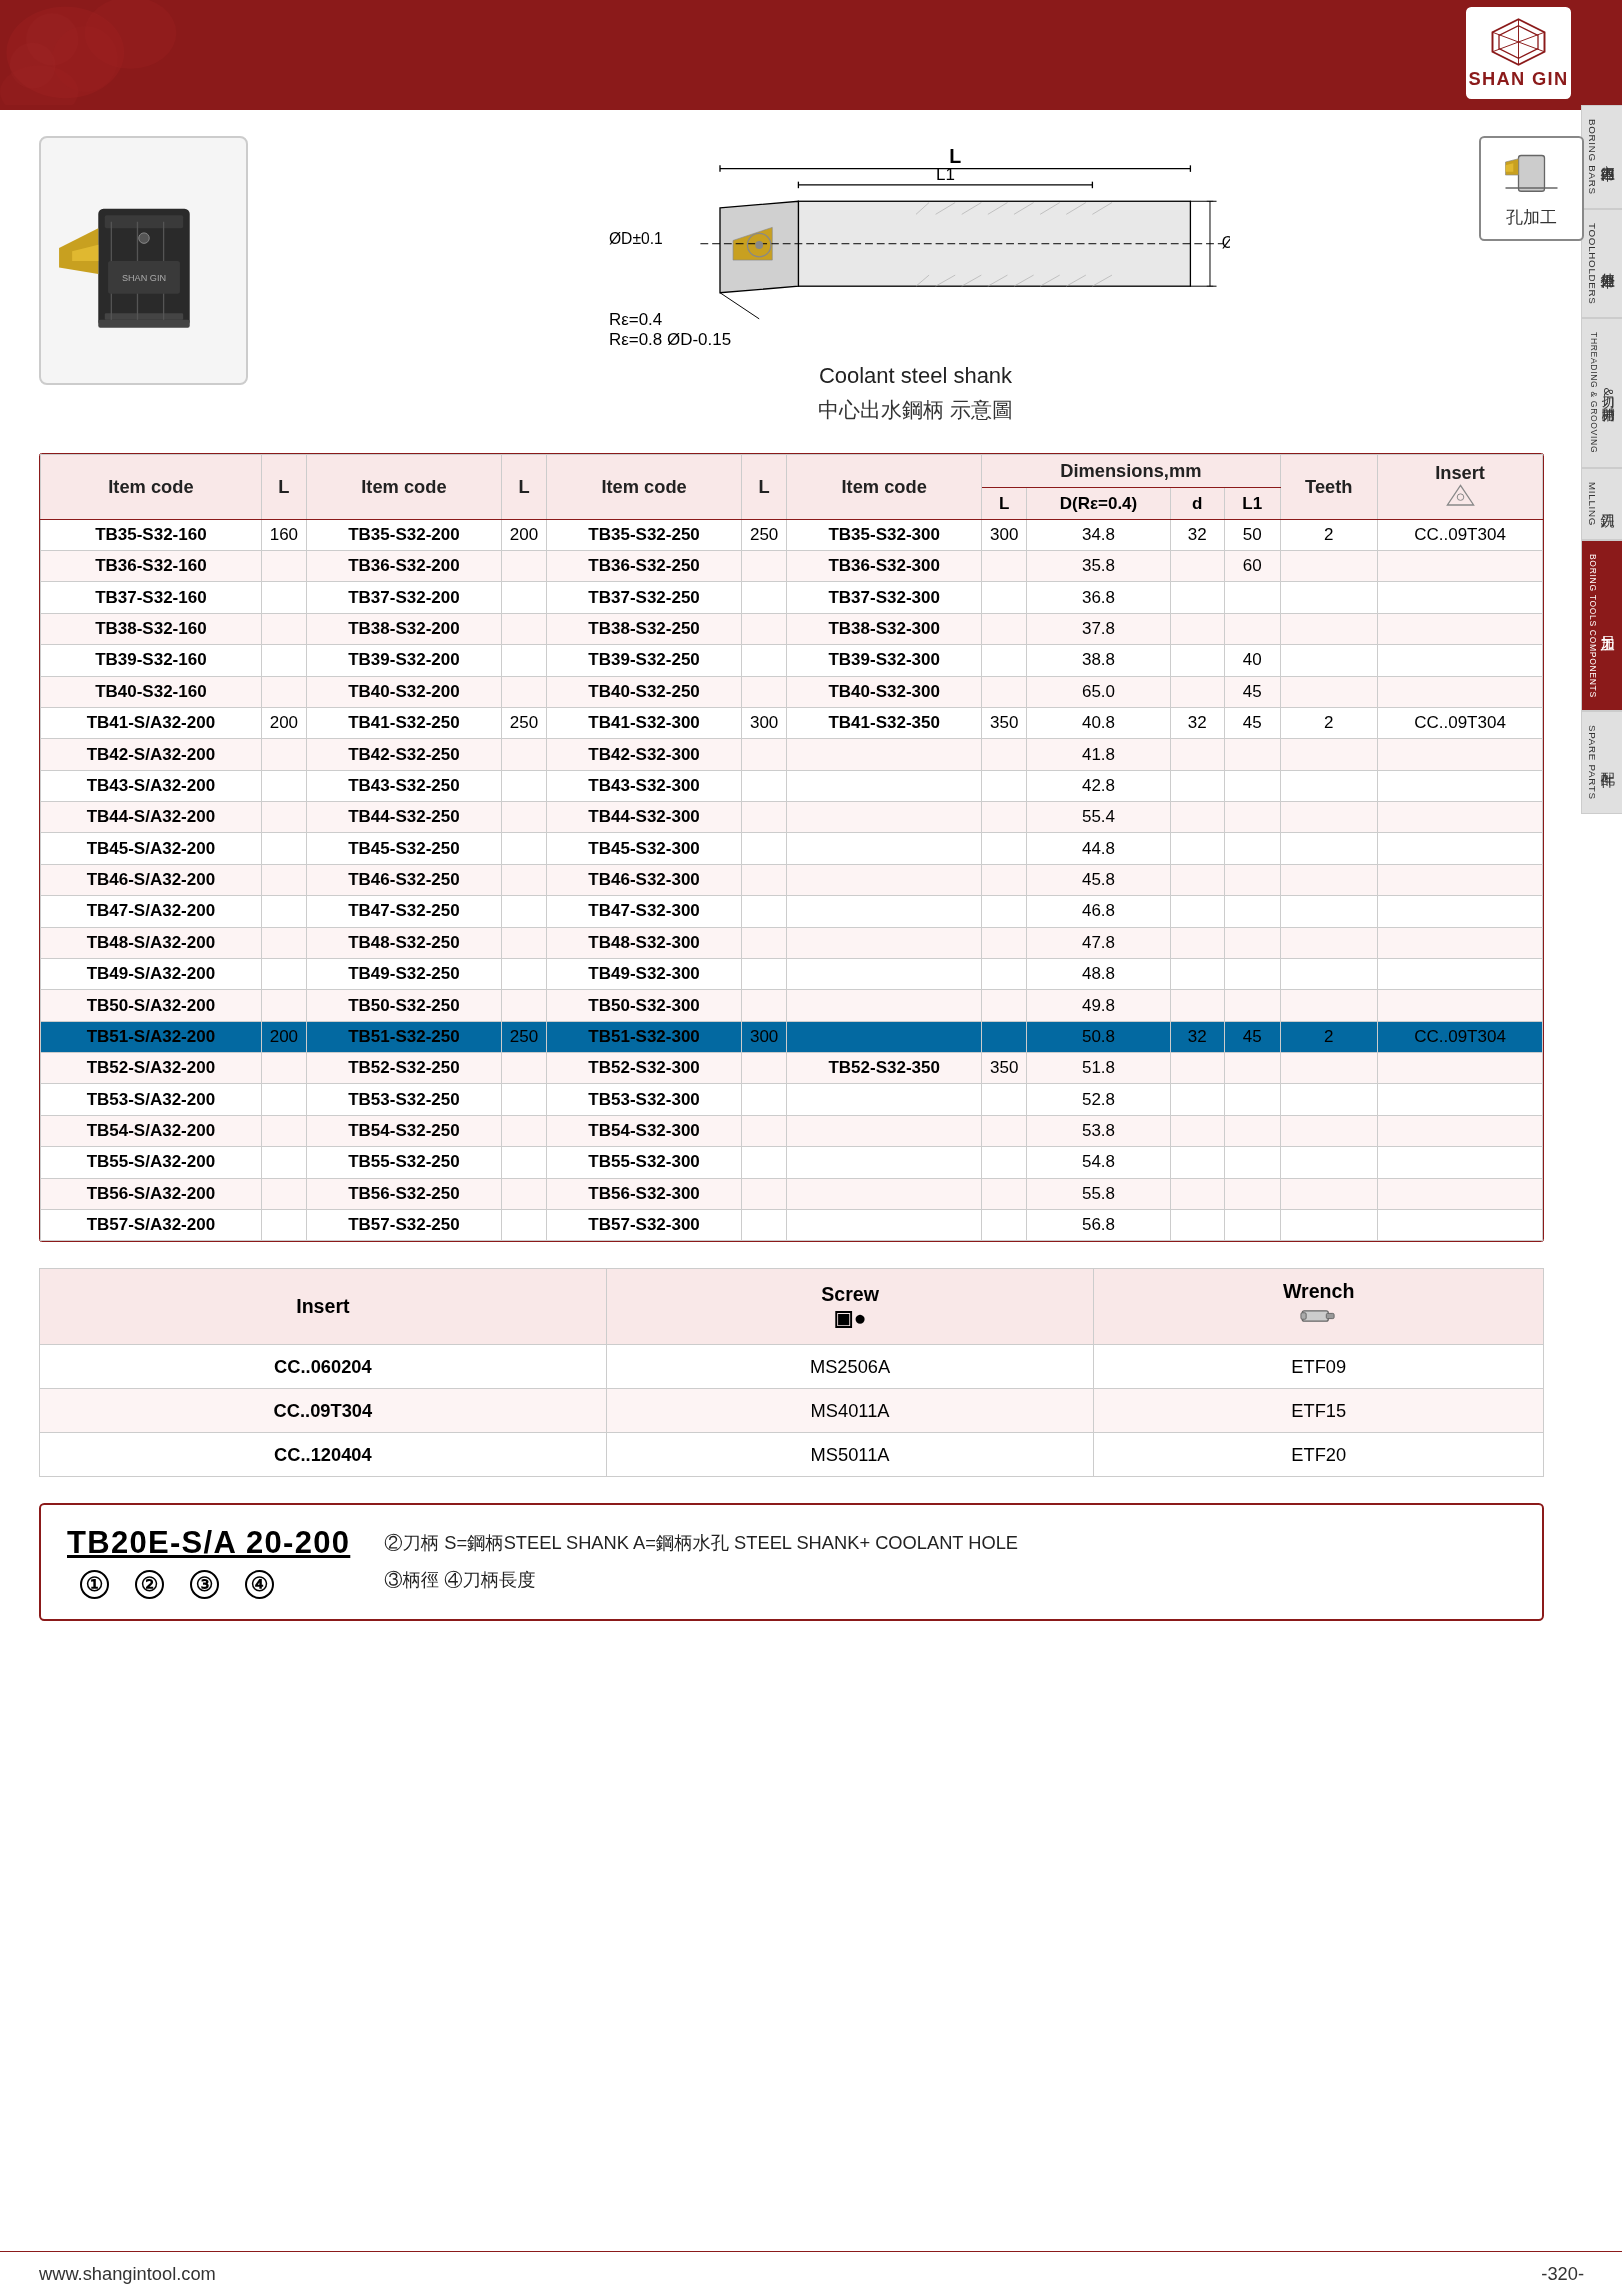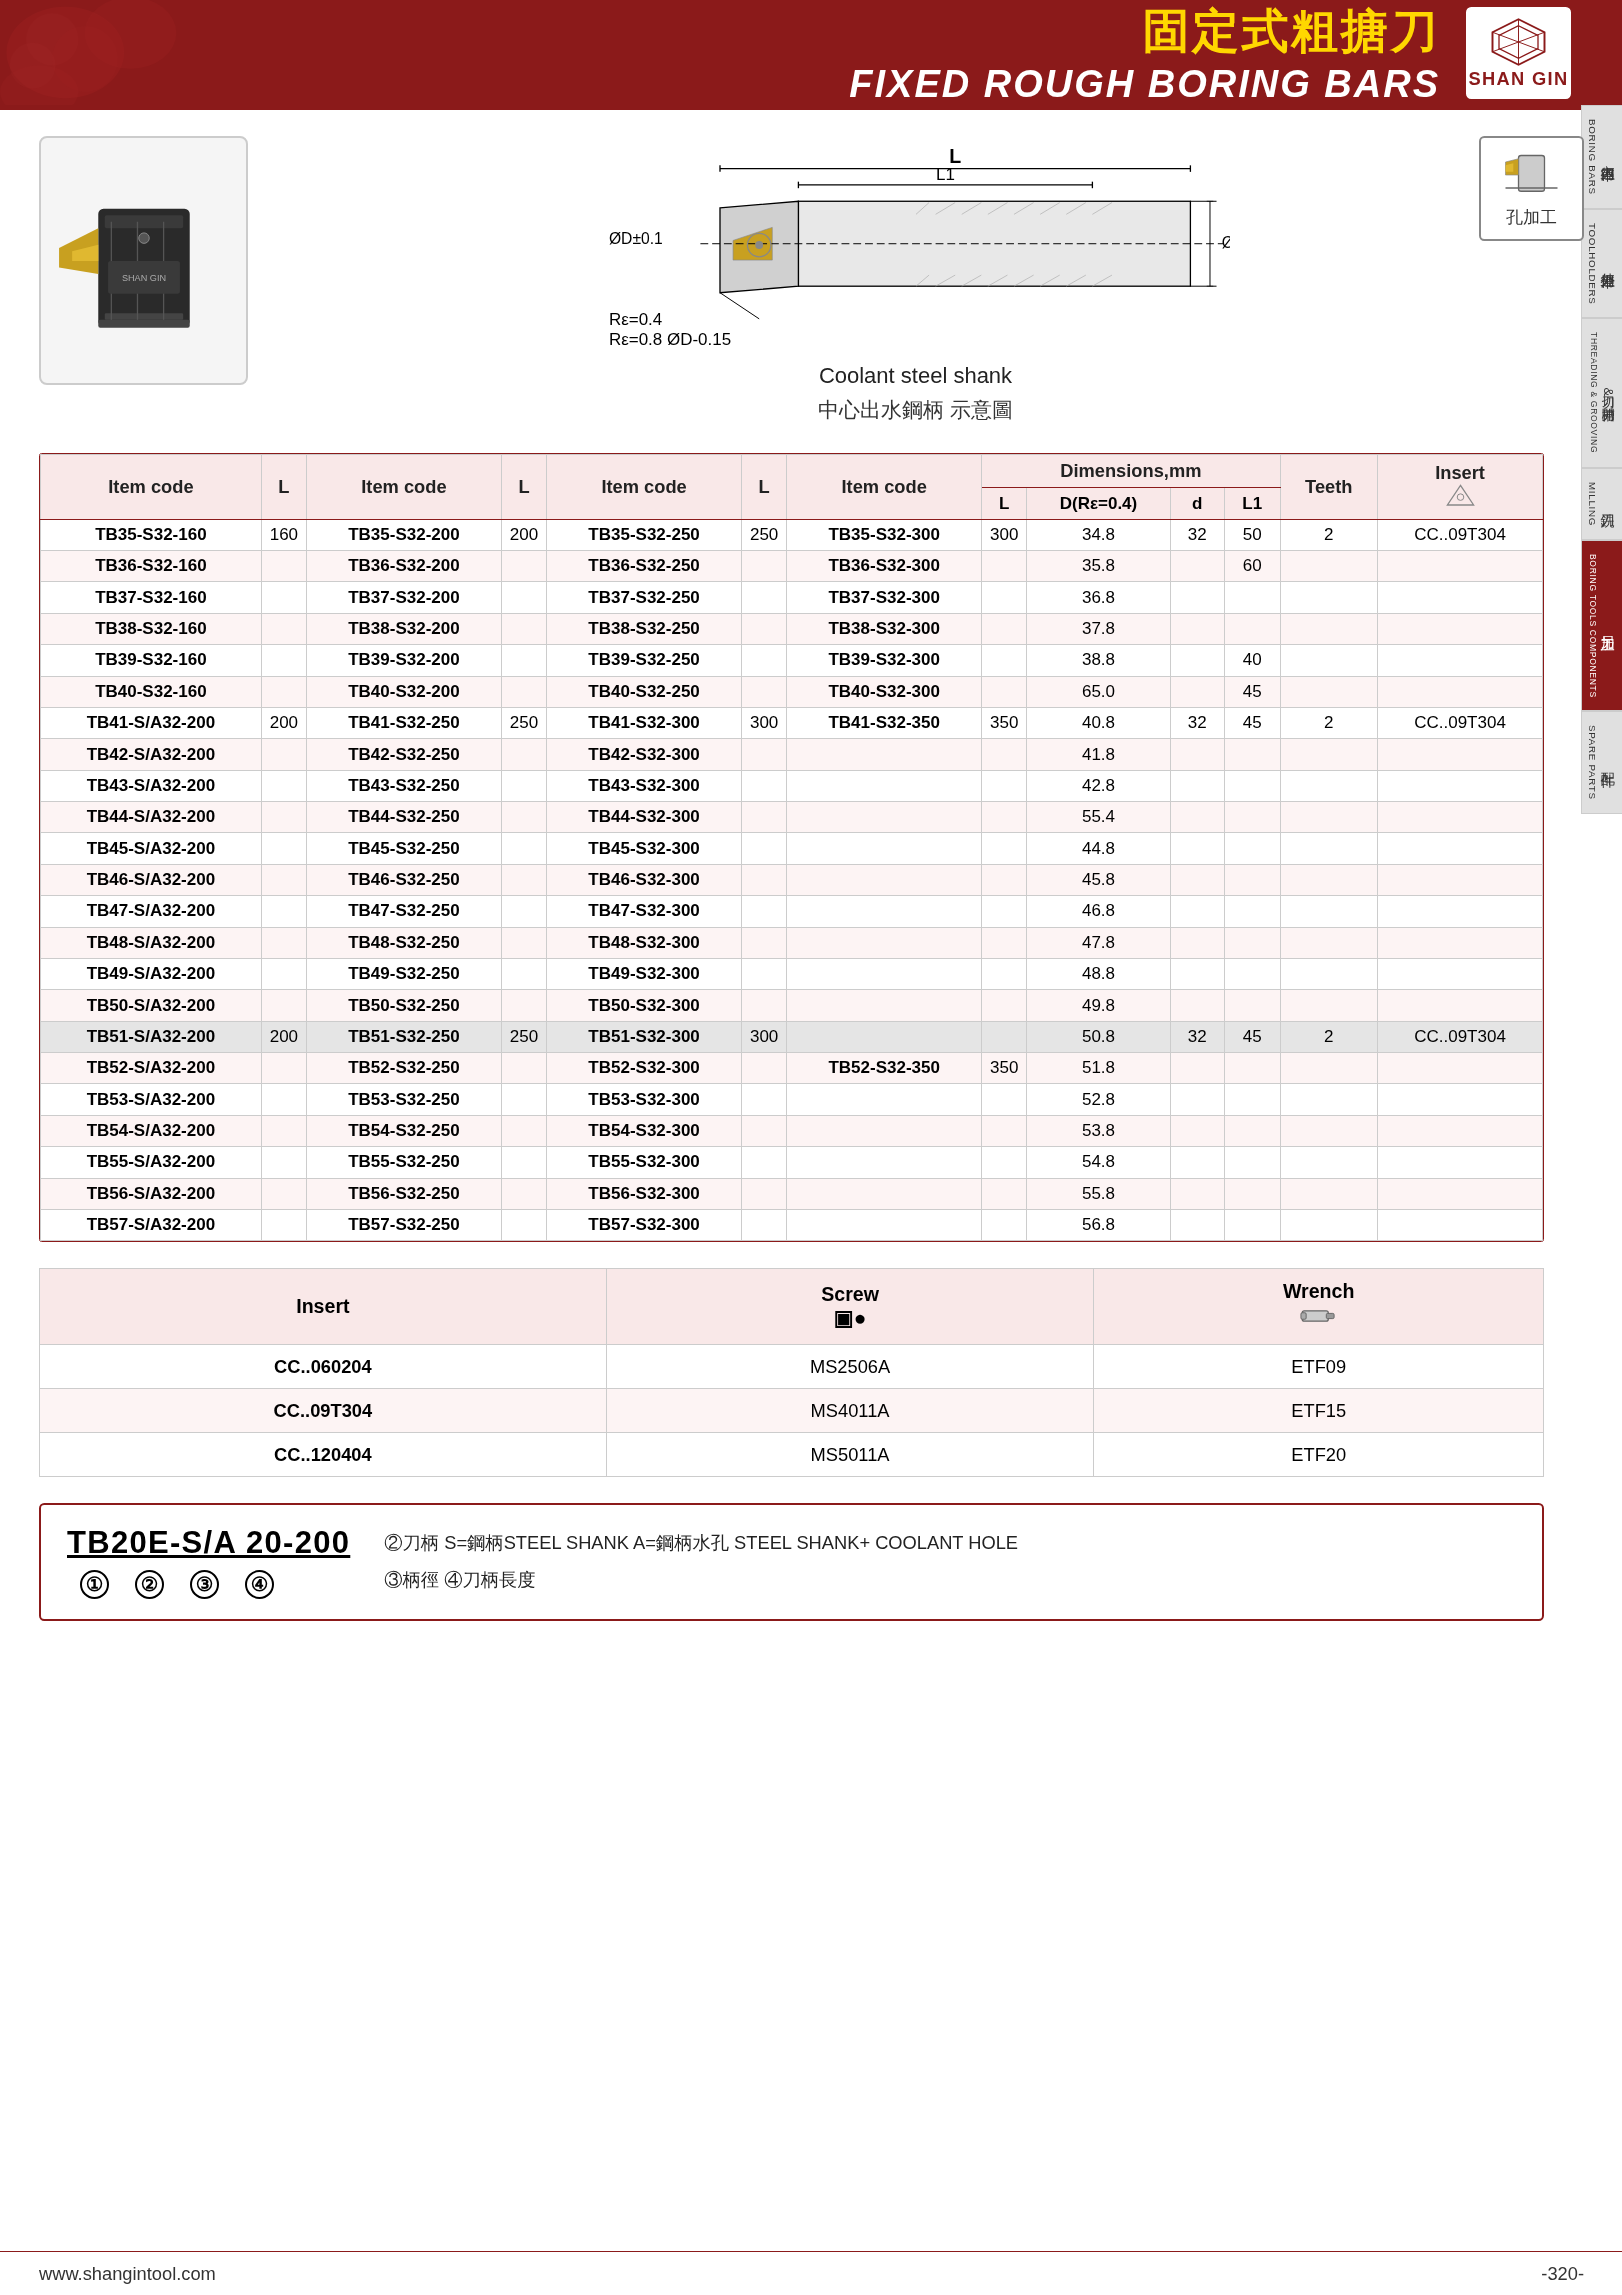--- a/index.html
+++ b/index.html
@@ -308,24 +308,20 @@
   <svg class="header-floral" width="222" height="105" viewBox="0 0 340 160">
     <ellipse cx="100" cy="80" rx="90" ry="70" fill="#cc3333" opacity="0.4"></ellipse>
     <ellipse cx="200" cy="50" rx="70" ry="55" fill="#cc3333" opacity="0.3"></ellipse>
     <ellipse cx="60" cy="140" rx="60" ry="40" fill="#cc3333" opacity="0.25"></ellipse>
 
     <circle cx="80" cy="60" r="40" fill="#d44" opacity="0.2"></circle>
     <circle cx="130" cy="90" r="50" fill="#c33" opacity="0.2"></circle>
     <circle cx="50" cy="100" r="35" fill="#e55" opacity="0.15"></circle>
   </svg>
 
-  <div class="header-title-block">
-    <div class="header-chinese">固定式粗搪刀</div>
-    <div class="header-english">FIXED ROUGH BORING BARS</div>
-  </div>
   <div class="logo-box">
     <svg class="logo-icon" viewBox="0 0 100 80">
       <polygon points="50,5 90,25 90,55 50,75 10,55 10,25" fill="none" stroke="#8B1A1A" stroke-width="3"></polygon>
       <polygon points="50,15 80,30 80,50 50,65 20,50 20,30" fill="none" stroke="#8B1A1A" stroke-width="2"></polygon>
       <line x1="10" y1="25" x2="90" y2="55" stroke="#8B1A1A" stroke-width="1.5"></line>
       <line x1="10" y1="55" x2="90" y2="25" stroke="#8B1A1A" stroke-width="1.5"></line>
       <line x1="50" y1="5" x2="50" y2="75" stroke="#8B1A1A" stroke-width="1.5"></line>
     </svg>
     <div class="logo-text">SHAN GIN</div>
   </div>
@@ -724,21 +720,21 @@
             <td style="font-weight: bold;">TB50-S32-300</td>
             <td></td>
             <td></td>
             <td></td>
             <td>49.8</td>
             <td></td>
             <td></td>
             <td></td>
             <td></td>
           </tr>
-          <tr style="background: #e5e5e5;">
+          <tr style="background: #0369a1;">
             <td style="font-weight: bold;">TB51-S/A32-200</td>
             <td>200</td>
             <td style="font-weight: bold;">TB51-S32-250</td>
             <td>250</td>
             <td style="font-weight: bold;">TB51-S32-300</td>
             <td>300</td>
             <td></td>
             <td></td>
             <td>50.8</td>
             <td>32</td>

